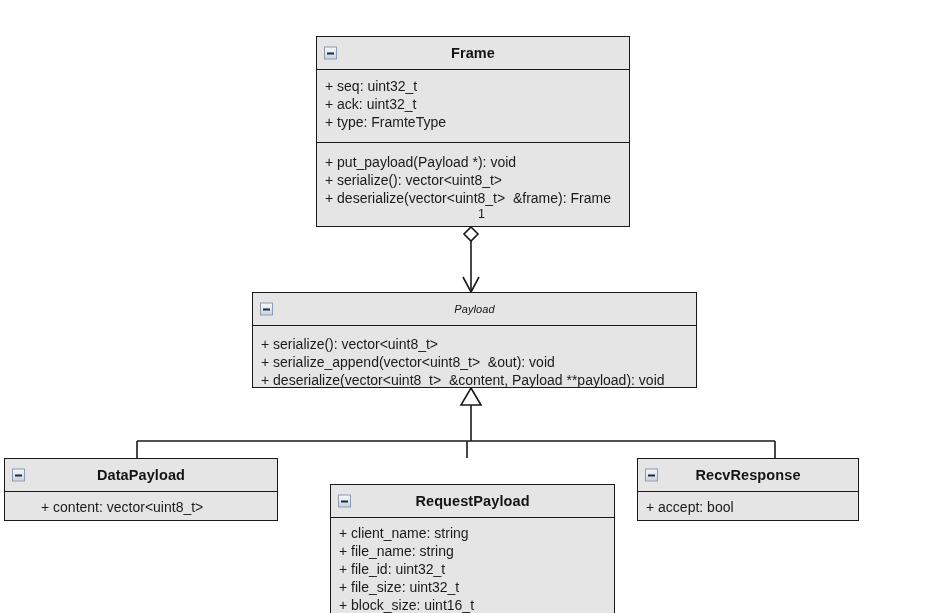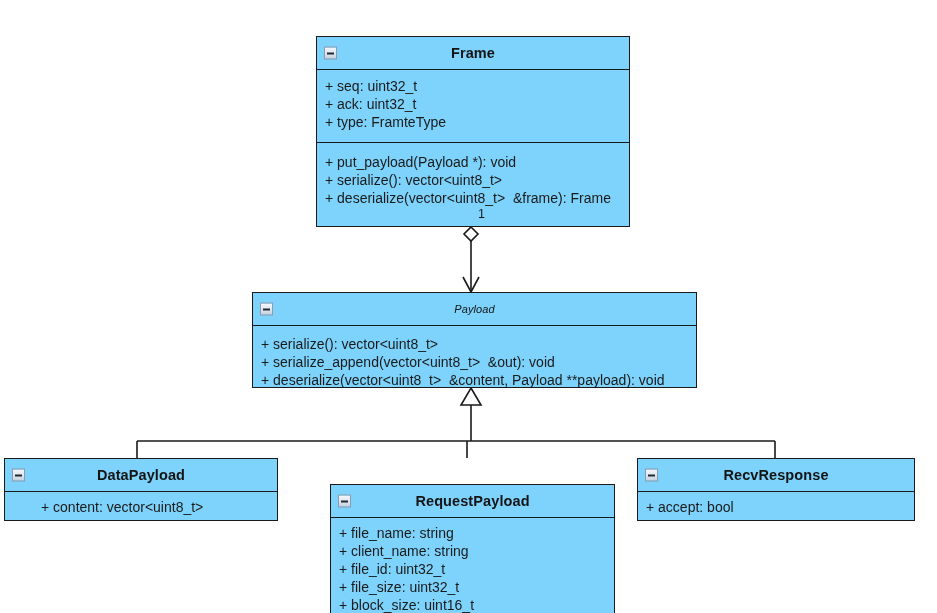--- a/index.html
+++ b/index.html
@@ -18,21 +18,21 @@
   #canvas {
     position: absolute;
     inset: 0;
     width: 937px;
     height: 613px;
   }
   .uml-class {
     position: absolute;
     box-sizing: border-box;
     border: 1.6px solid #1a1a1a;
-    background: #7dd3fc;
+    background: #e5e5e5;
     z-index: 2;
   }
   .class-header {
     position: relative;
     box-sizing: border-box;
     border-bottom: 1.6px solid #1a1a1a;
     height: 33px;
     display: flex;
     align-items: center;
     justify-content: center;
@@ -165,29 +165,29 @@
       <div class="member">+ content: vector&lt;uint8_t&gt;</div>
     </div>
   </div>
 
   <div class="uml-class" style="left:330px; top:484px; width:285px; height:130px;">
     <div class="class-header">
       <span class="collapse-icon"></span>
       <span class="class-title">RequestPayload</span>
     </div>
     <div class="compartment" style="padding-top:6px;">
+      <div class="member">+ client_name: string</div>
       <div class="member">+ file_name: string</div>
-      <div class="member">+ client_name: string</div>
       <div class="member">+ file_id: uint32_t</div>
       <div class="member">+ file_size: uint32_t</div>
       <div class="member">+ block_size: uint16_t</div>
     </div>
   </div>
 
-  <div class="uml-class" style="left:637px; top:458px; width:278px; height:63px;">
+  <div class="uml-class" style="left:637px; top:458px; width:222px; height:63px;">
     <div class="class-header">
       <span class="collapse-icon"></span>
       <span class="class-title">RecvResponse</span>
     </div>
     <div class="compartment" style="padding-top:6px;">
       <div class="member">+ accept: bool</div>
     </div>
   </div>
 
 </div>

